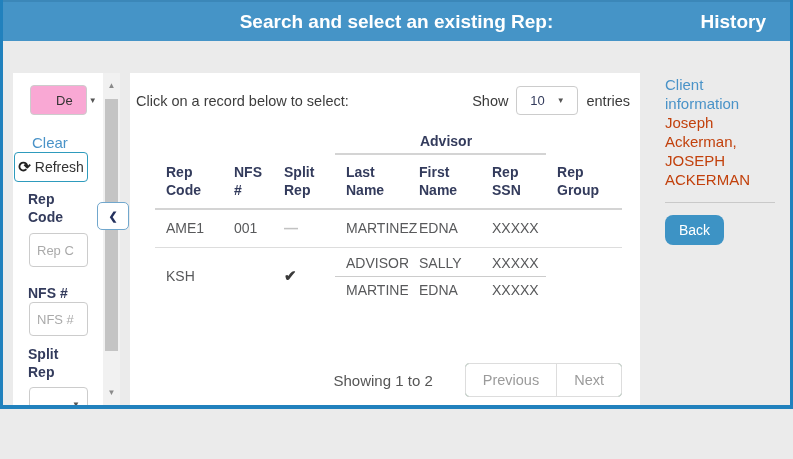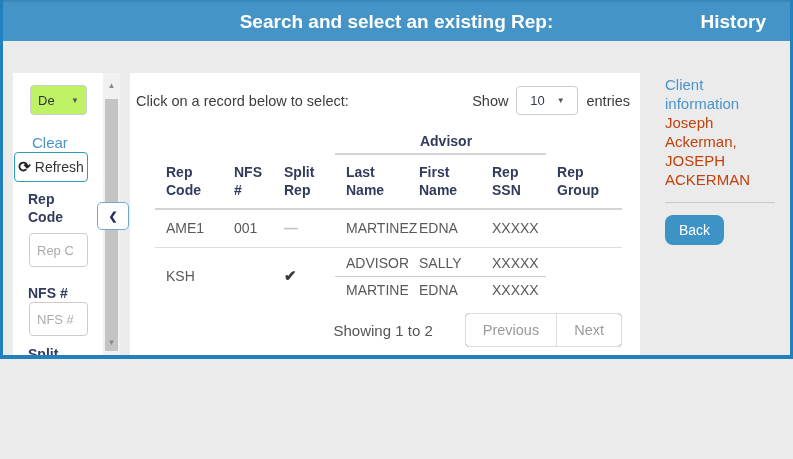--- a/index.html
+++ b/index.html
@@ -1,36 +1,36 @@
 <!DOCTYPE html>
 <html><head>
 <meta charset="utf-8">
 <style>
   * { margin:0; padding:0; box-sizing:border-box; }
   html,body { width:793px; height:459px; }
   body { font-family:"Liberation Sans", sans-serif; background:#ebebeb; }
-  .app { position:relative; width:793px; height:359px; background:#ebebeb; overflow:hidden; }
+  .app { position:relative; width:793px; height:409px; background:#ebebeb; overflow:hidden; }
 
   
   .edge-left  { position:absolute; left:0; top:0; bottom:0; width:3px;  background:#2181bd; z-index:9; }
   .edge-right { position:absolute; right:0; top:0; bottom:0; width:3px; background:#2181bd; z-index:9; }
   .edge-bottom{ position:absolute; left:0; right:0; bottom:0; height:4px; background:#2181bd; z-index:9; }
 
   
   .header { position:absolute; top:0; left:0; right:0; height:41px; background:#4594c7; border-top:2px solid #3b87b8; }
   .header-title { position:absolute; left:0; right:0; top:0; height:41px; line-height:39px; text-align:center;
                   color:#fff; font-size:19px; font-weight:bold; }
   .header-history { position:absolute; right:27px; top:0; height:41px; line-height:39px;
                   color:#fff; font-size:19px; font-weight:bold; cursor:pointer; }
 
   
   .sidebar { position:absolute; left:13px; top:73px; width:107px; bottom:4px; background:#fff; }
-  .sort-select { position:absolute; left:17px; top:12px; width:57px; height:30px; background:#bef264;
+  .sort-select { position:absolute; left:17px; top:12px; width:57px; height:30px; background:#f9a8d4;
                  border:1px solid #ccc; border-radius:4px; display:flex; align-items:center;
-                 justify-content:space-between; padding:0 7px; color:#333; font-size:13px; cursor:pointer;gap:16px; }
+                 justify-content:space-between; padding:0 25px; color:#333; font-size:13px; cursor:pointer;gap:16px; }
   .select-caret { font-size:8px; color:#555; }
   .clear-link { position:absolute; left:19px; top:61px; color:#4a93c8; font-size:15px; cursor:pointer; }
   .refresh-btn { position:absolute; left:1px; top:79px; width:74px; height:30px; background:#fff;
                  border:1px solid #2e9bbd; border-radius:4px; display:flex; align-items:center;
                  justify-content:center; gap:4px; color:#333; font-size:14px; cursor:pointer;
                  font-family:"Liberation Sans", sans-serif; }
   .refresh-glyph { font-size:15px; font-weight:bold; color:#222; }
   .side-label { position:absolute; left:15px; width:58px; font-size:14px; font-weight:bold;
                 color:#333b5c; line-height:18px; }
   .lab-repcode { top:117px; }

